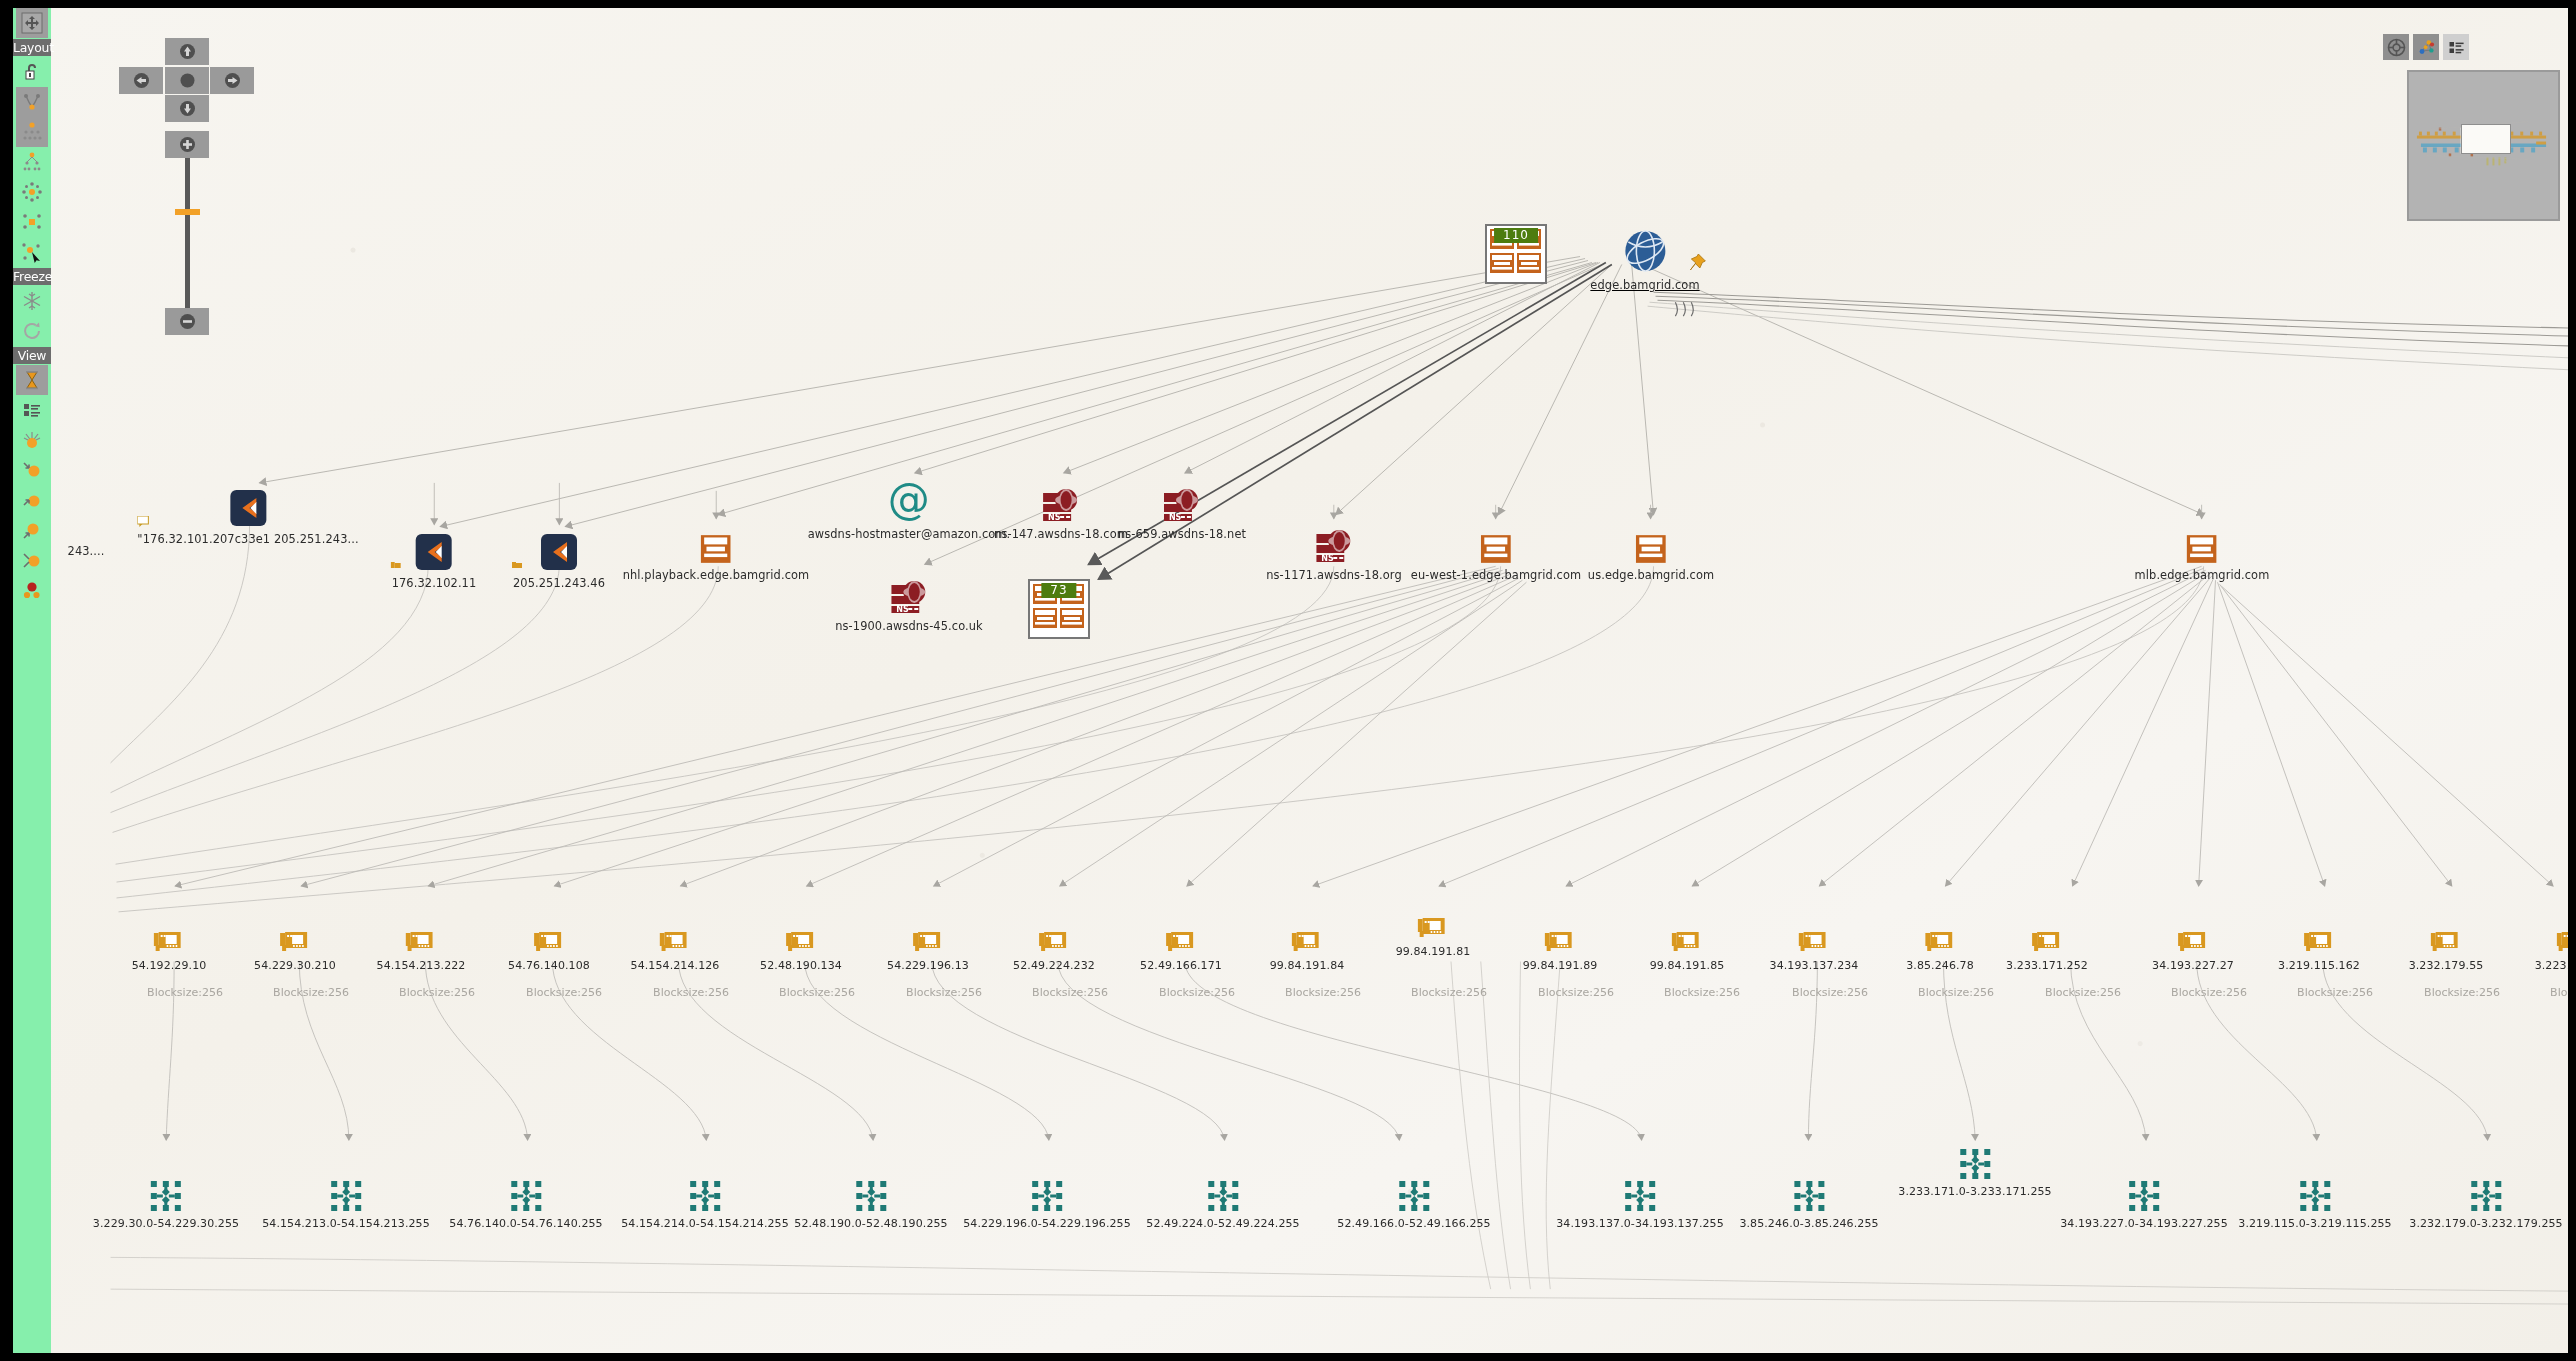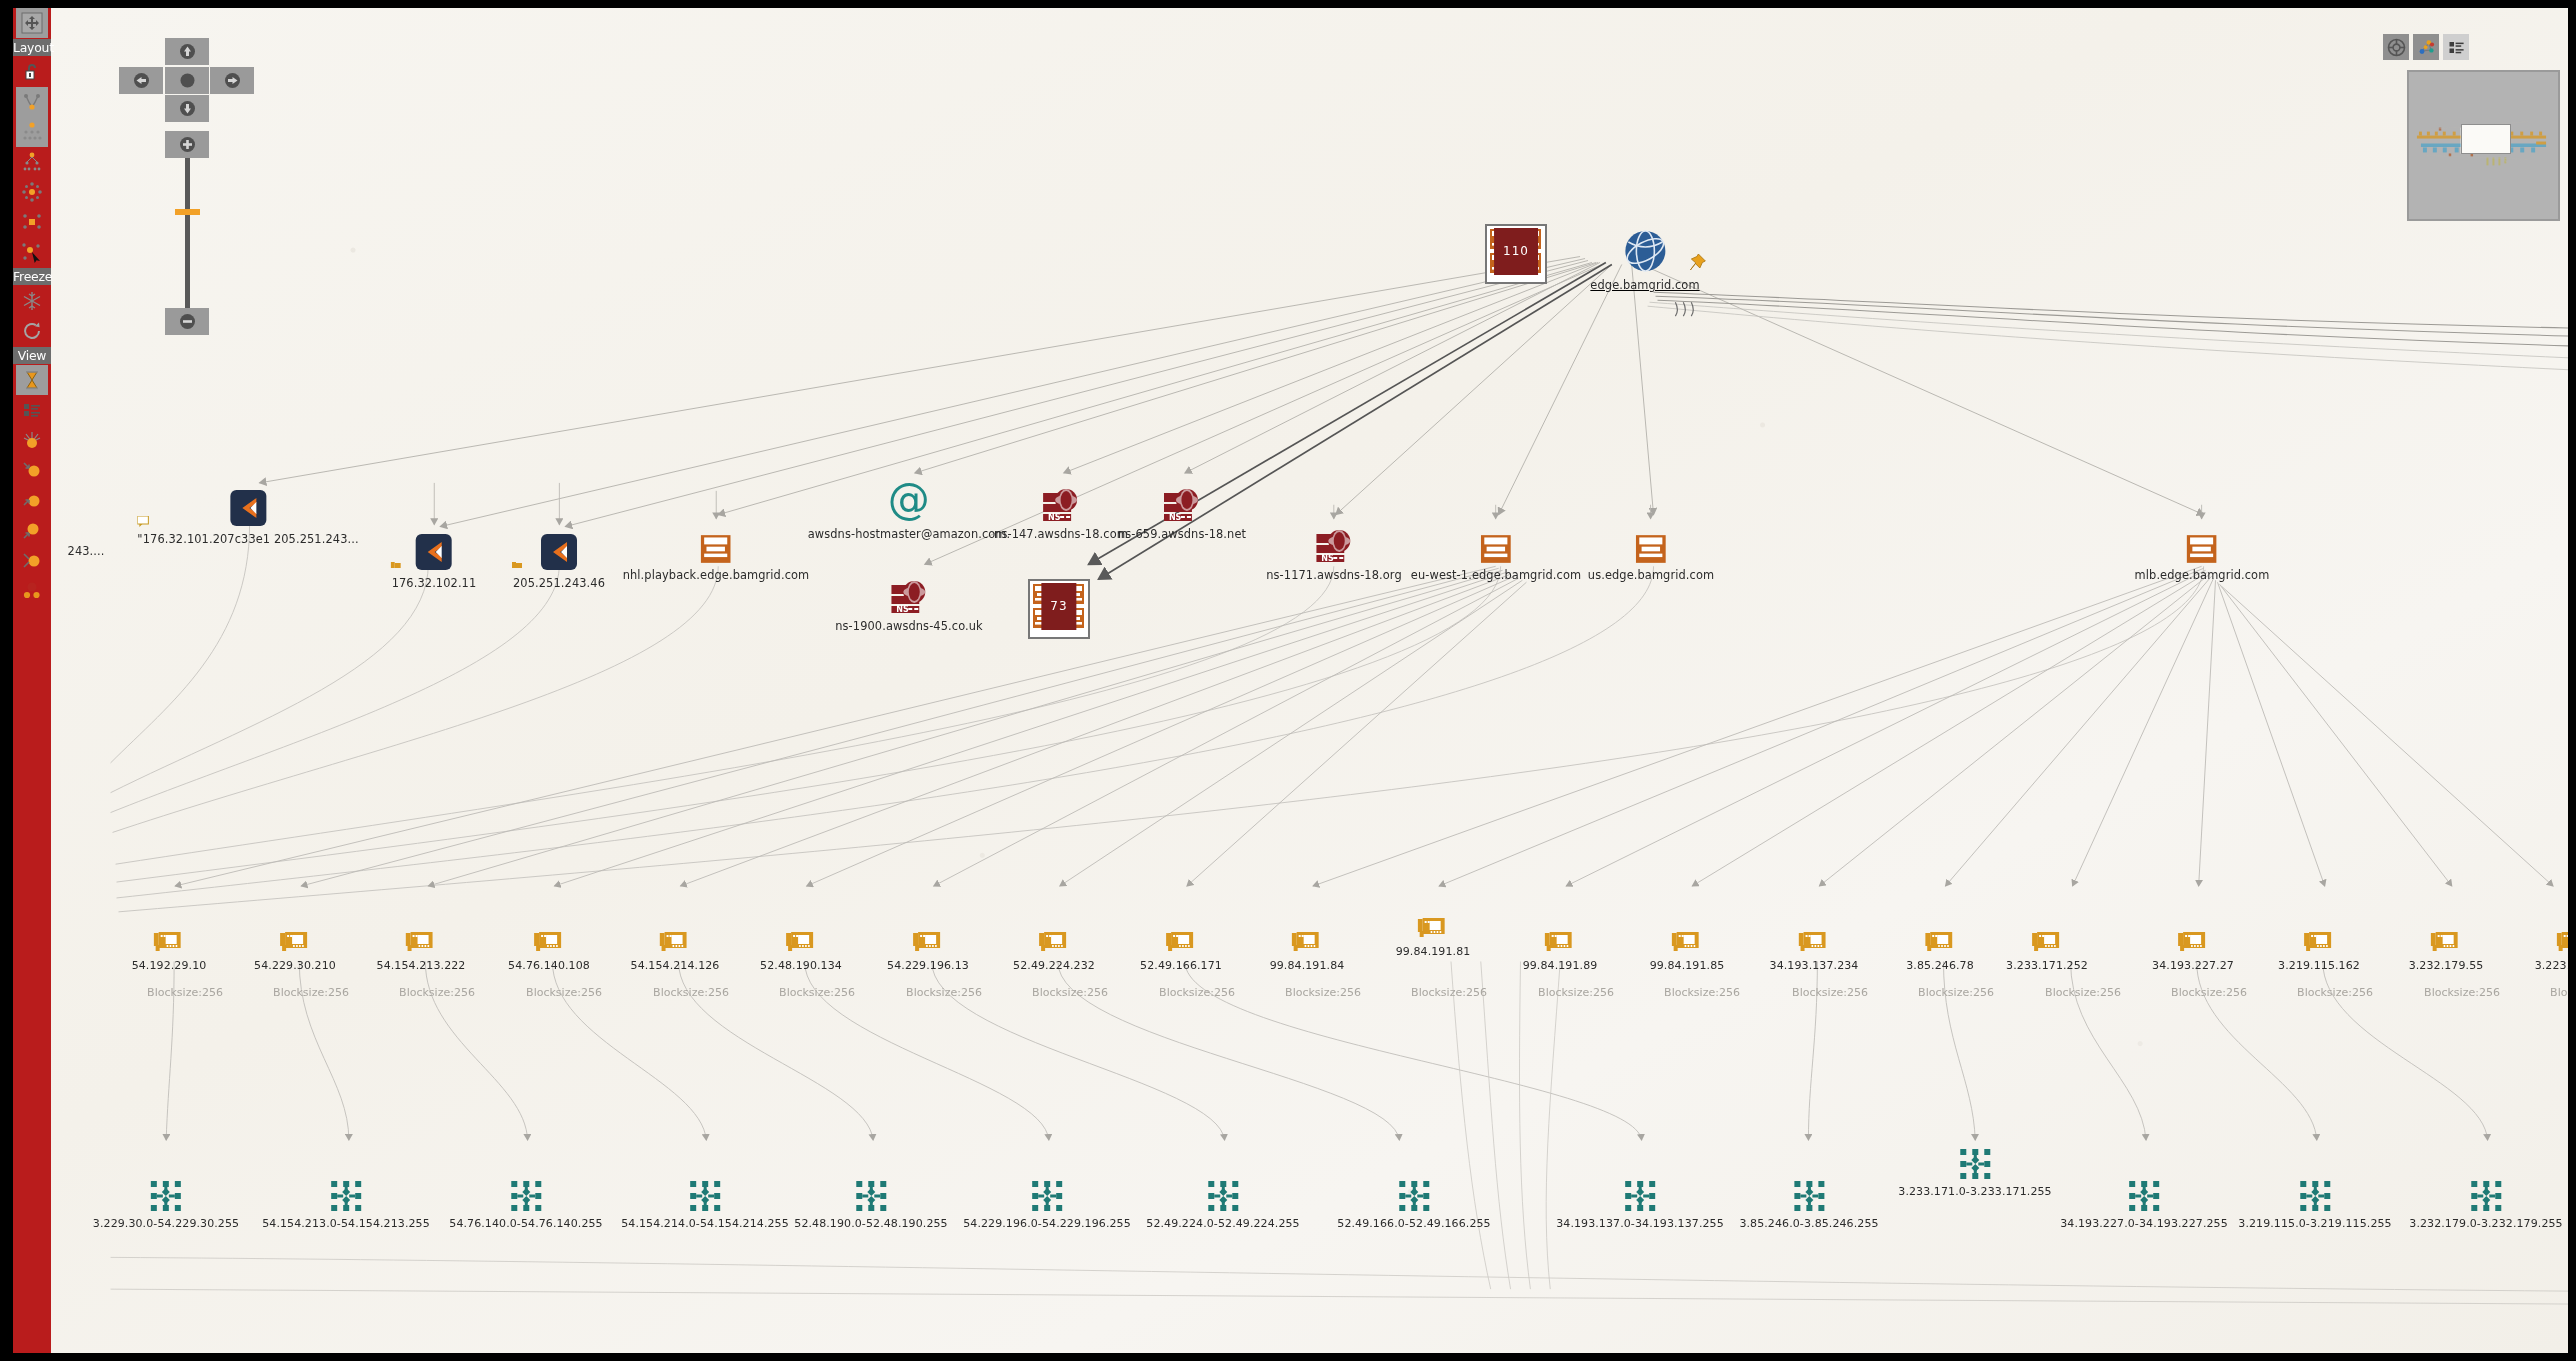--- a/index.html
+++ b/index.html
@@ -1,21 +1,21 @@
 <!DOCTYPE html>
 <html><head>
 <meta charset="utf-8">
 <style>
   html,body{margin:0;padding:0;background:#000;}
   body{width:2576px;height:1361px;overflow:hidden;font-family:"DejaVu Sans",sans-serif;}
 
   #app{position:absolute;inset:0;background:#000;}
 
   
-  #sidebar{position:absolute;left:13px;top:8px;width:38px;bottom:8px;background:#b91c1c;
+  #sidebar{position:absolute;left:13px;top:8px;width:38px;bottom:8px;background:#86efac;
            display:flex;flex-direction:column;align-items:center;z-index:40;}
   .sb-section{width:38px;background:#6d6d6d;color:#fff;font-size:12.4px;line-height:17px;
               text-align:center;font-family:"DejaVu Sans",sans-serif;letter-spacing:-0.2px;margin:1px 0;}
   .sb-btn{width:32px;height:30px;display:flex;align-items:center;justify-content:center;margin:0;}
   .sb-btn.sel{background:#9d9d9d;}
   .sb-btn svg{display:block;}
 
   
   #canvas{position:absolute;left:51px;top:8px;right:8px;bottom:8px;overflow:hidden;
           background:#f6f4ef;}
@@ -52,22 +52,22 @@
   #minimap{position:absolute;right:8px;top:62px;width:149px;height:147px;
            background:#b3b3b3;border:2px solid #9a9a9a;z-index:30;overflow:hidden;}
   #mm-view{position:absolute;left:52px;top:52px;width:48px;height:28px;background:#fbfaf7;border:1.5px solid #8e8e8e;}
 
   
   .node{position:absolute;transform:translate(-50%,0);text-align:center;white-space:nowrap;z-index:10;}
   .node .ic{display:flex;justify-content:center;align-items:flex-end;height:40px;position:relative;}
   .node .lbl{font-size:11.4px;color:#2b2b2b;margin-top:4px;letter-spacing:0.1px;
              font-family:"DejaVu Sans",sans-serif;}
   .node.small .lbl{font-size:11px;}
-  .badge{position:absolute;left:50%;transform:translateX(-50%);top:-16px;background:#7f1d1d;color:#fff;
-         font-size:12px;line-height:15px;padding:16px 9px;letter-spacing:1px;font-family:"DejaVu Sans",sans-serif;}
+  .badge{position:absolute;left:50%;transform:translateX(-50%);top:-16px;background:#4d7c0f;color:#fff;
+         font-size:12px;line-height:15px;padding:0 9px;letter-spacing:1px;font-family:"DejaVu Sans",sans-serif;}
   .grpbox{border:2px solid #777;background:#fff;padding:2px;}
   .elabel{position:absolute;transform:translate(-50%,0);font-size:11px;color:#a9a6a0;
           white-space:nowrap;z-index:9;font-family:"DejaVu Sans",sans-serif;}
   .pin{position:absolute;right:-8px;bottom:2px;}
 </style>
 </head>
 <body>
 
 <div id="app">
 

